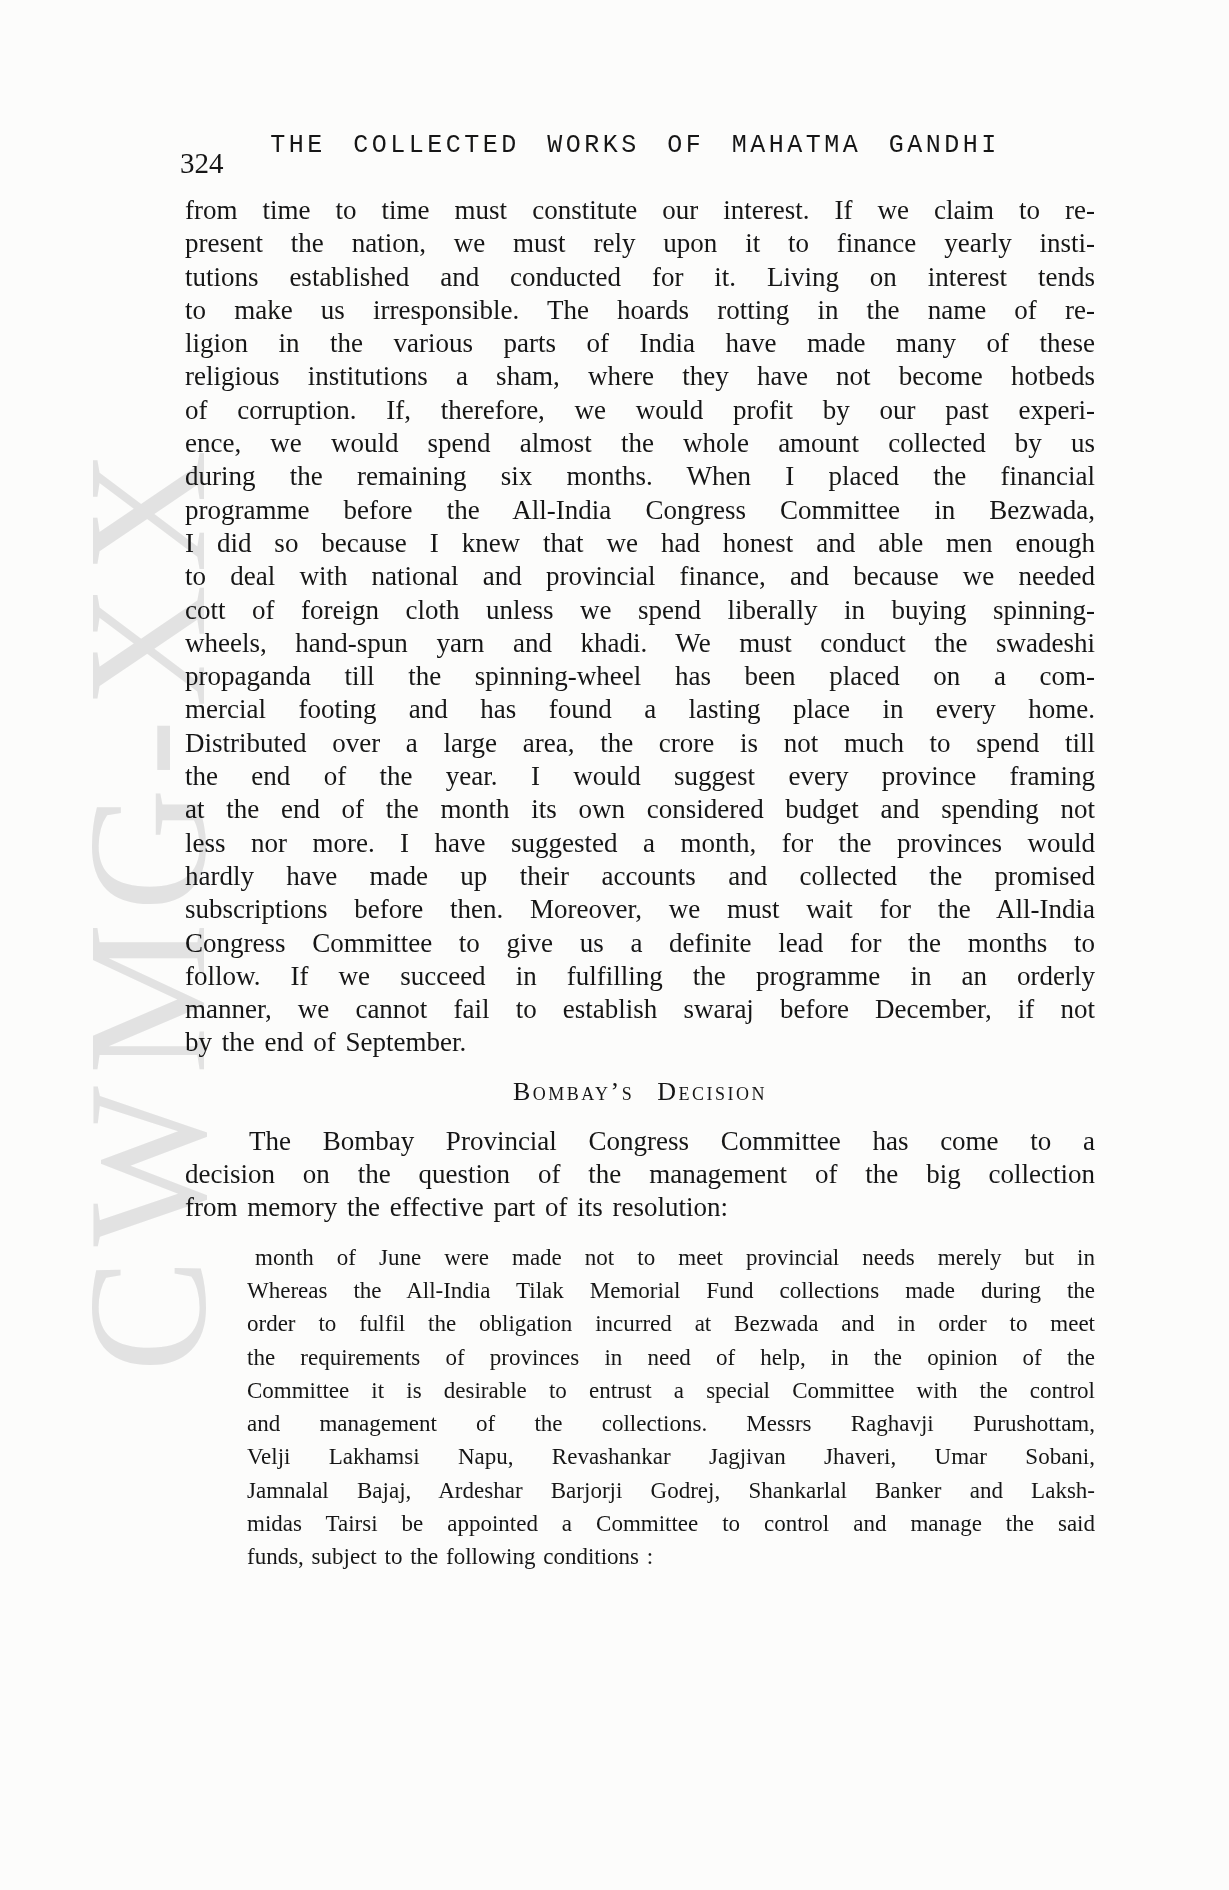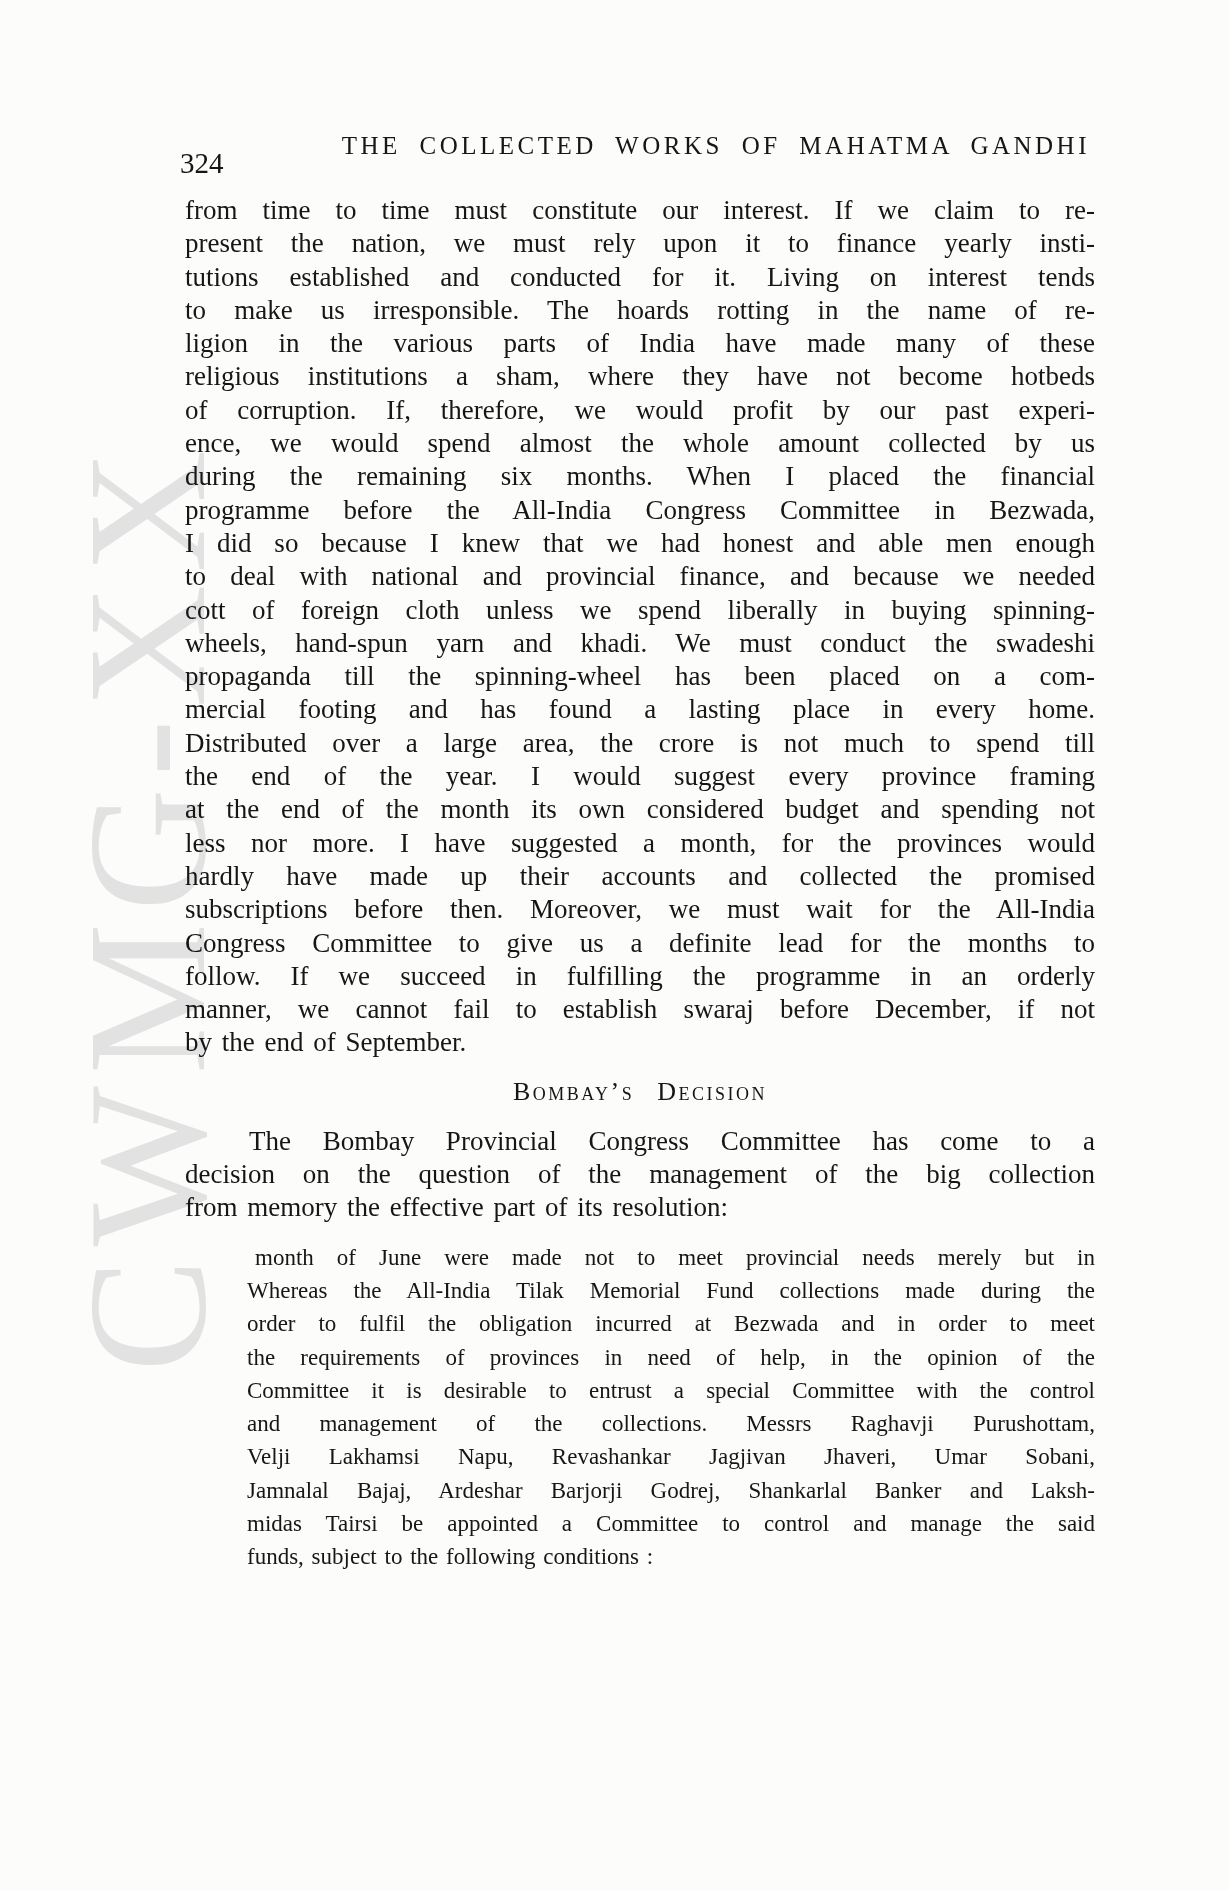--- a/index.html
+++ b/index.html
@@ -41,25 +41,26 @@
   }
   .pagenum {
     position: absolute;
     left: 0;
     top: 18px;
     font-size: 29px;
     line-height: 32px;
   }
   .runtitle {
     display: block;
-    text-align: right;
+    text-align: center;
     font-size: 25px;
     line-height: 34px;
     letter-spacing: 3.5px;
     word-spacing: 9px;
+    font-family: Liberation Mono, monospace;
   }
   
   .bodytext {
     position: absolute;
     left: 185px;
     top: 194px;
     width: 910px;
     font-size: 27px;
     line-height: 33.3px;
     word-spacing: 3px;

